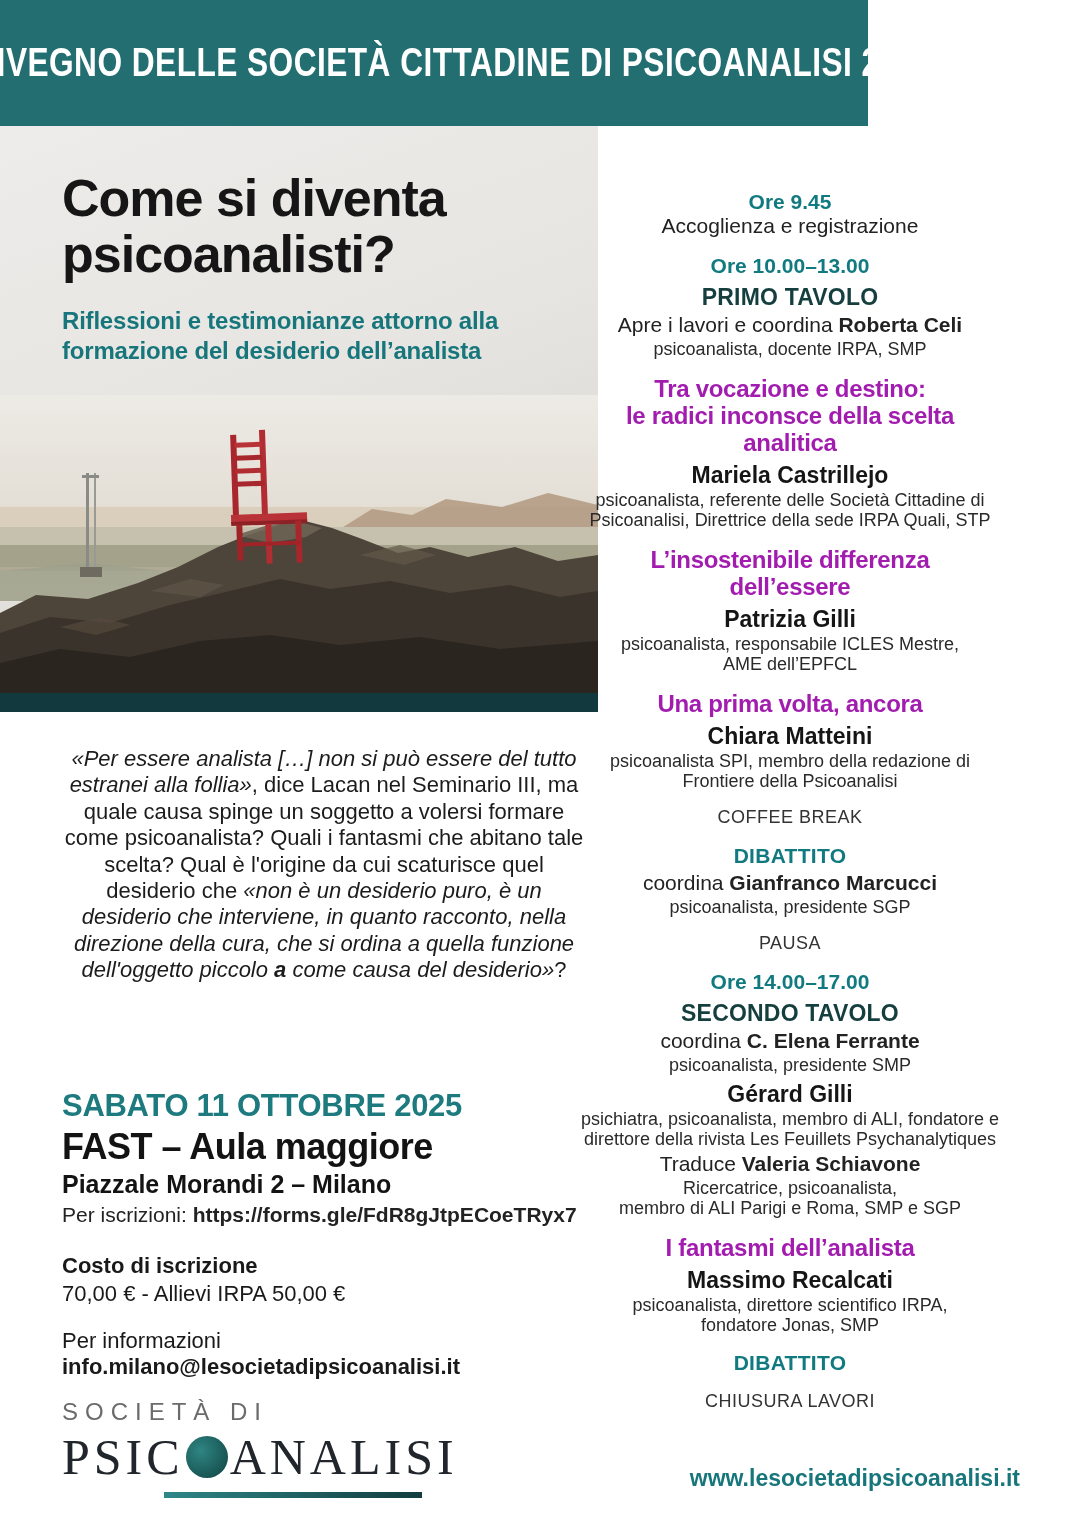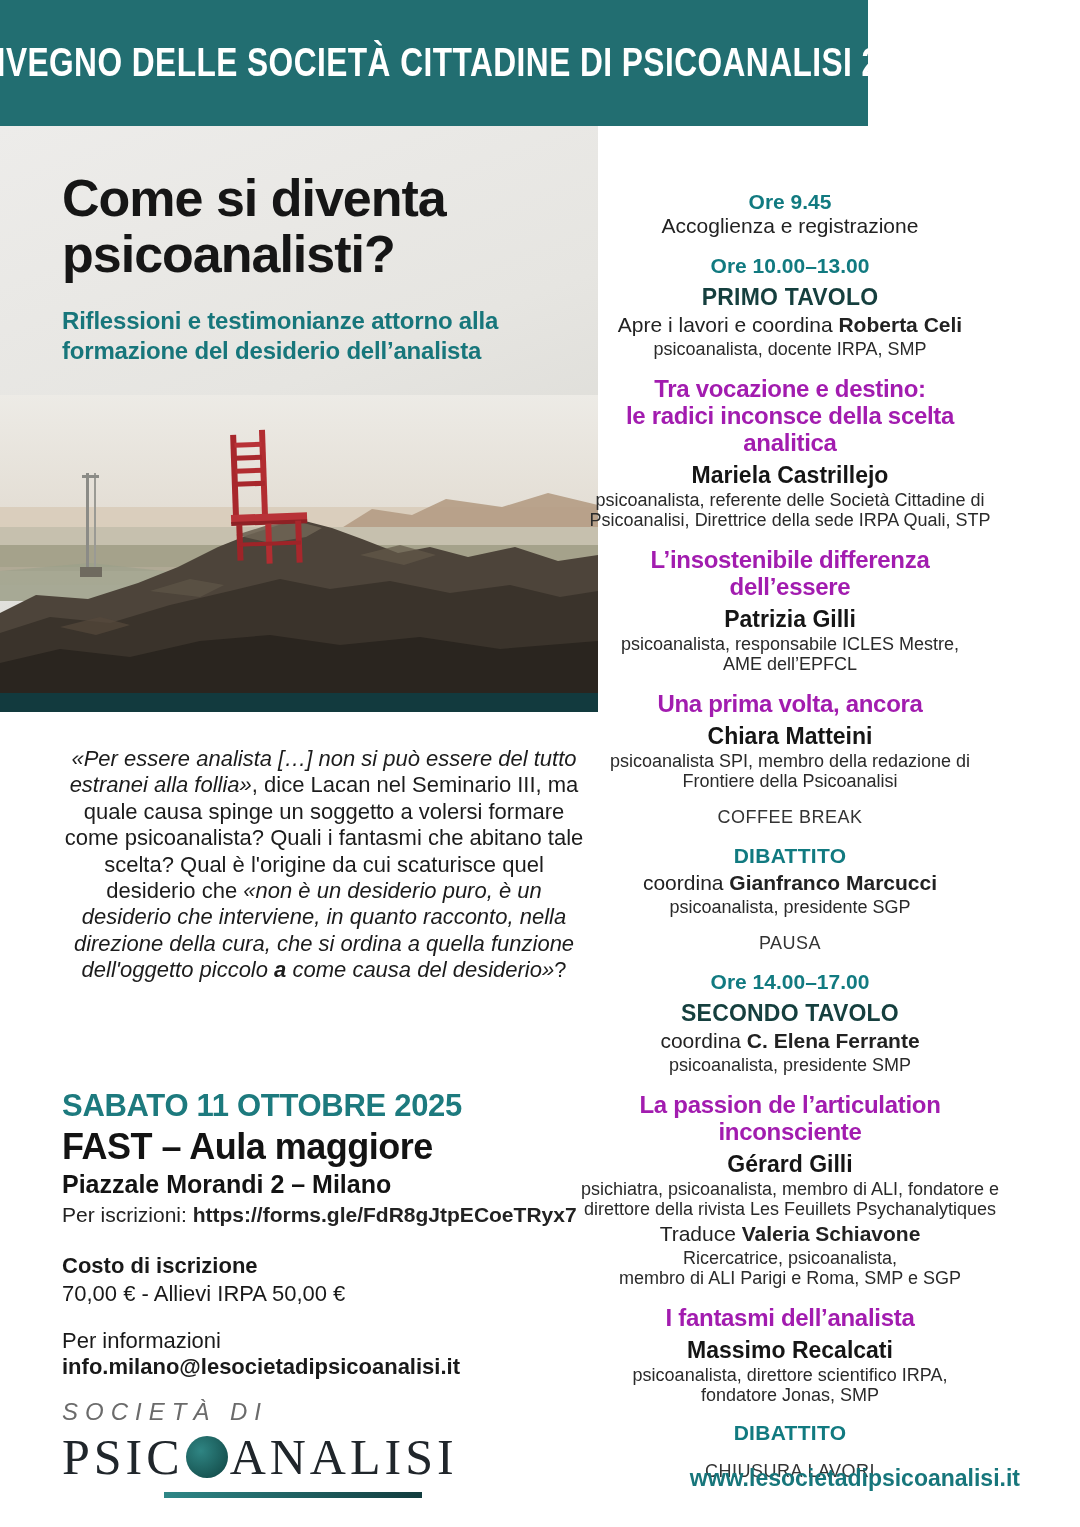--- a/index.html
+++ b/index.html
@@ -35,21 +35,21 @@
   .address{position:absolute;left:62px;top:1170px;font-weight:800;font-size:25px;color:#131313;}
   .reg{position:absolute;left:62px;top:1203px;font-size:21px;color:#222;}
   .reg .lnk{font-weight:800;}
   .cost-title{position:absolute;left:62px;top:1253px;font-weight:800;font-size:22px;}
   .cost-value{position:absolute;left:62px;top:1281px;font-size:22px;}
   .info-label{position:absolute;left:62px;top:1328px;font-size:22px;}
   .info-email{position:absolute;left:62px;top:1354px;font-size:22px;font-weight:800;}
 
   
   .logo{position:absolute;left:62px;top:1398px;}
-  .logo-line1{font-size:24px;letter-spacing:7px;color:#6b6b6b;font-weight:400;font-style:italic;}
+  .logo-line1{font-size:24px;letter-spacing:7px;color:#6b6b6b;font-weight:400;}
   .logo-line2{font-family:"Liberation Serif","DejaVu Serif",serif;font-size:50px;color:#20262b;
               letter-spacing:4px;margin-top:2px;display:flex;align-items:center;}
   .logo-o{display:inline-block;width:42px;height:42px;border-radius:50%;margin:0 2px;
           background:radial-gradient(circle at 35% 35%,#2f8583,#15504e 80%);}
   .logo-bar{width:258px;height:6px;margin-left:102px;margin-top:6px;
             background:linear-gradient(90deg,#2e8787,#123c3e);}
 
   
   .schedule{position:absolute;left:560px;top:190px;width:460px;text-align:center;}
   .schedule div{white-space:pre-line;}
@@ -175,22 +175,20 @@
 Frontiere della Psicoanalisi</div>
       <div class="sch-break gap">COFFEE BREAK</div>
       <div class="sch-debate gap">DIBATTITO</div>
       <div class="sch-mixed"><span>coordina </span><span class="b">Gianfranco Marcucci</span></div>
       <div class="sch-role">psicoanalista, presidente SGP</div>
       <div class="sch-break gap">PAUSA</div>
       <div class="sch-time gap">Ore 14.00–17.00</div>
       <div class="sch-tavolo">SECONDO TAVOLO</div>
       <div class="sch-mixed"><span>coordina </span><span class="b">C. Elena Ferrante</span></div>
       <div class="sch-role">psicoanalista, presidente SMP</div>
-      <div class="sch-title gap">La passion de l’articulation
-inconsciente</div>
       <div class="sch-name">Gérard Gilli</div>
       <div class="sch-role">psichiatra, psicoanalista, membro di ALI, fondatore e
 direttore della rivista Les Feuillets Psychanalytiques</div>
       <div class="sch-mixed gap"><span>Traduce </span><span class="b">Valeria Schiavone</span></div>
       <div class="sch-role">Ricercatrice, psicoanalista,
 membro di ALI Parigi e Roma, SMP e SGP</div>
       <div class="sch-title gap">I fantasmi dell’analista</div>
       <div class="sch-name">Massimo Recalcati</div>
       <div class="sch-role">psicoanalista, direttore scientifico IRPA,
 fondatore Jonas, SMP</div>

